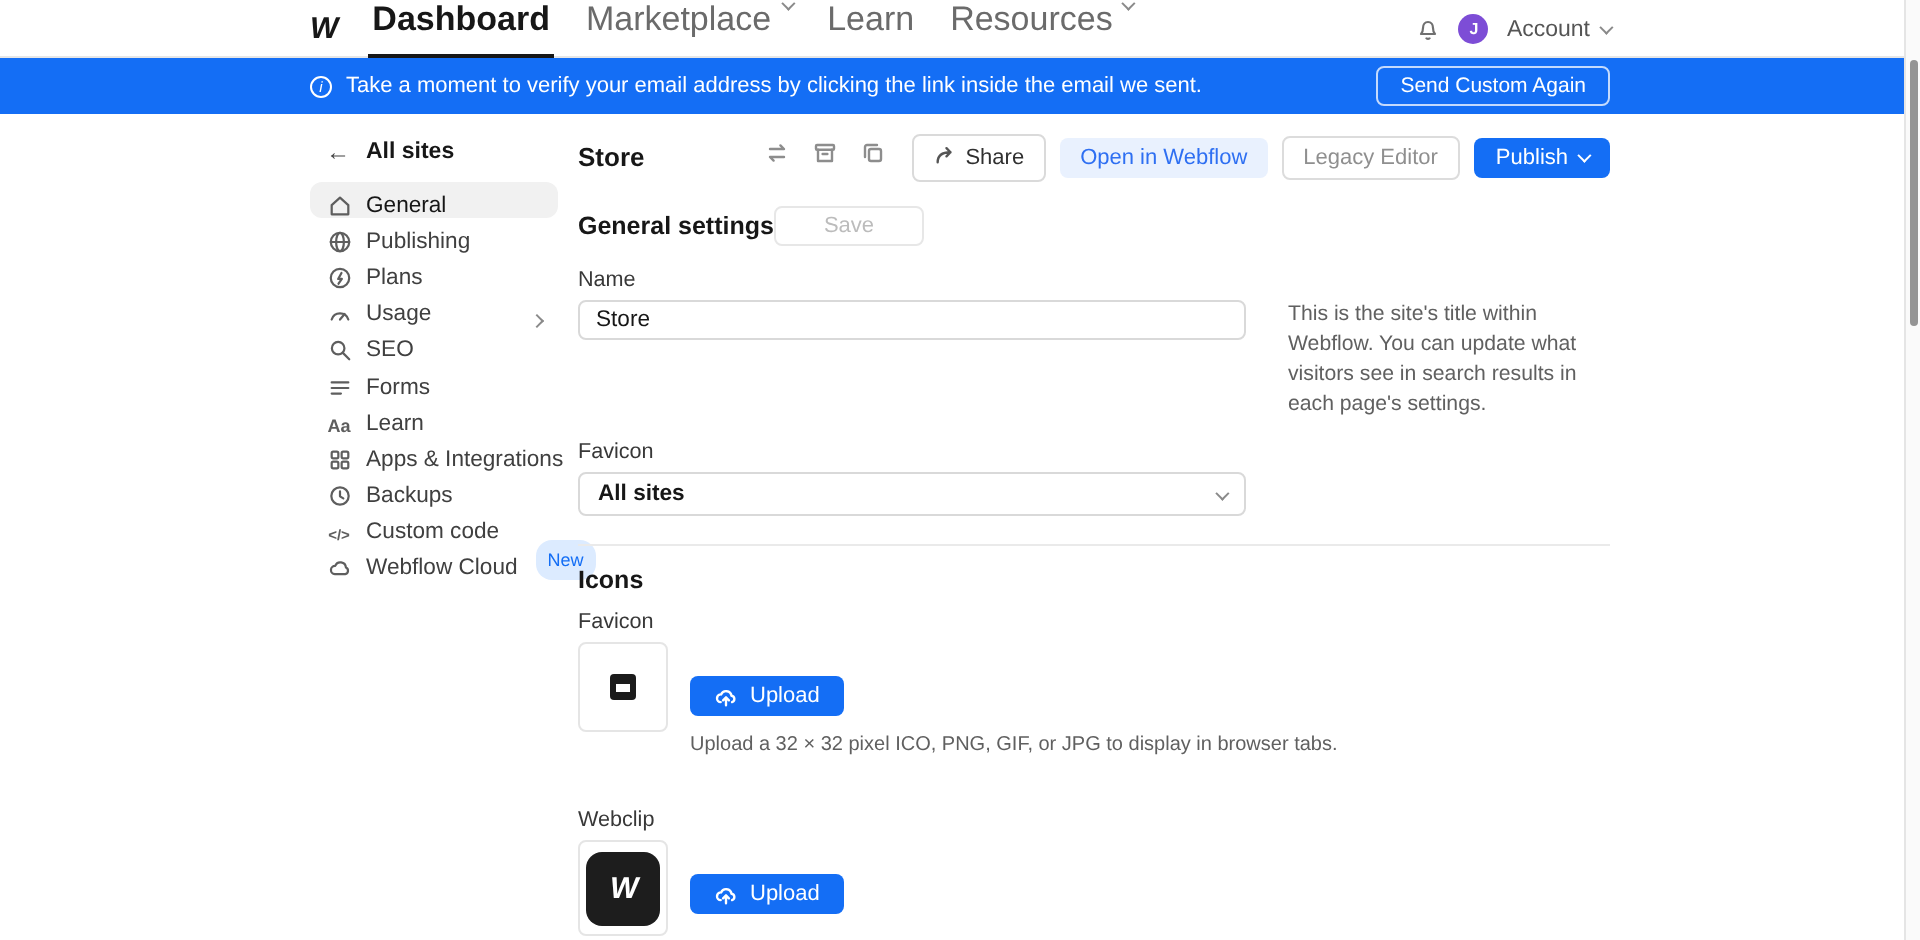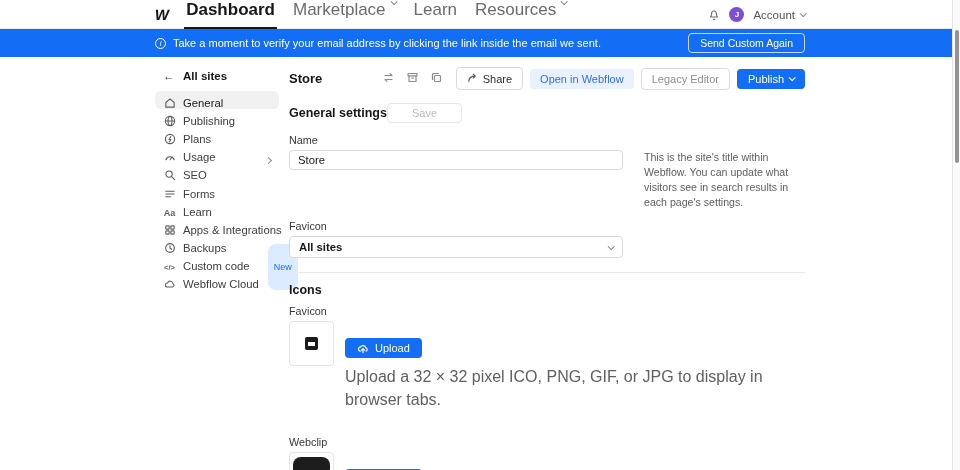--- a/index.html
+++ b/index.html
@@ -42,21 +42,21 @@
     font-size:11.5px; font-weight:bold; cursor:pointer; }
   .back-arrow { color:#444; font-size:12px; line-height:1; }
   .side-item { display:flex; align-items:flex-end; gap:7px; height:18.1px; padding:0 8px; border-radius:6px;
     font-size:11.3px; color:#404040; cursor:pointer; white-space:nowrap; }
   .side-item.active { background:#f1f1f1; color:#171717; }
   .side-icon { width:13px; flex:none; display:flex; justify-content:center; align-items:center; color:#5e5e5e;
     font-size:9px; font-weight:bold;margin-top:12px; }
   .side-icon svg { stroke:#5e5e5e; fill:none; stroke-width:1.2; stroke-linecap:round; stroke-linejoin:round; }
   .side-chev { margin-left:auto; }
   .badge-new { margin-left:2px; background:#dcebff; color:var(--accent); font-size:9px; border-radius:8px;
-    padding:18px 6px; }
+    padding:5px 6px; }
 
   
   .main { flex:1; min-width:0; }
   .main-header { display:flex; align-items:center; height:21px; margin-bottom:13px; }
   .page-title { font-size:13px; font-weight:bold; }
   .header-actions { margin-left:auto; display:flex; align-items:center; gap:7px; }
   .mini-icons { display:flex; align-items:center; gap:11px; margin-right:6px; }
   .mini-icons svg { stroke:#8d8d8d; fill:none; stroke-width:1.2; stroke-linecap:round; stroke-linejoin:round; cursor:pointer; }
   .btn { font-family:inherit; font-size:11px; border-radius:4px; padding:4px 10px; cursor:pointer;
     display:flex; align-items:center; gap:5px; border:1px solid transparent; background:#fff; }
@@ -89,21 +89,21 @@
     align-items:center; justify-content:center; }
   .fav-glyph span { display:block; width:7px; height:4px; background:#fff; }
   .webclip-glyph { width:37px; height:37px; background:#1d1d1d; border-radius:8px; color:#fff;
     display:flex; align-items:center; justify-content:center; font-weight:900; font-size:15px;
     transform:translateZ(0); }
   .webclip-glyph i { font-style:normal; transform:skewX(-10deg); letter-spacing:-1px; }
   .upload-col { padding-top:1px;margin-top:16px; }
   .btn-upload { background:var(--accent); color:#fff; border:none; border-radius:4px; font-size:11px;
     padding:4px 12px; display:flex; align-items:center; gap:6px; cursor:pointer; font-family:inherit; }
   .btn-upload svg { stroke:#fff; fill:none; stroke-width:1.3; stroke-linecap:round; stroke-linejoin:round; }
-  .upload-help { margin-top:8px; font-size:16px; color:#606060; line-height:1.42; max-width:458px; }
+  .upload-help { margin-top:8px; font-size:10px; color:#606060; line-height:1.42; max-width:458px; }
 
   
   .scrollbar { position:absolute; top:0; right:0; width:8px; height:470px; background:#fafafa;
     border-left:1px solid #e5e5e5; }
   .scroll-thumb { position:absolute; top:30px; left:1.5px; width:4.5px; height:133px; background:#949494;
     border-radius:3px; cursor:pointer; }
 </style>
 </head>
 <body>
 

